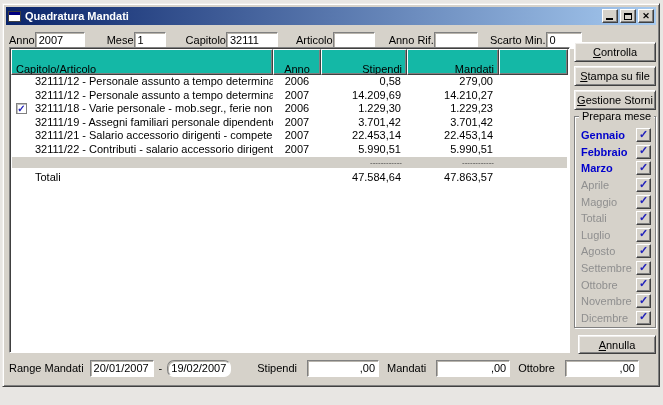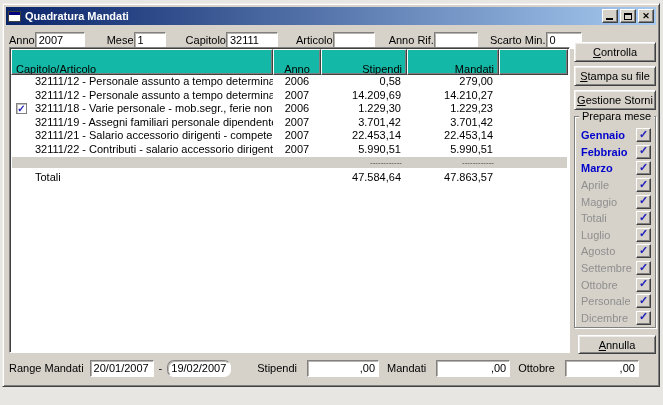--- a/index.html
+++ b/index.html
@@ -298,21 +298,21 @@
           <span class="check">✓</span>
         </span>
     </div>
     <div class="month-row">
       <span class="month-name">Ottobre</span>
       <span class="month-check">
           <span class="check">✓</span>
         </span>
     </div>
     <div class="month-row">
-      <span class="month-name">Personale</span>
+      <span class="month-name">Novembre</span>
       <span class="month-check">
           <span class="check">✓</span>
         </span>
     </div>
     <div class="month-row">
       <span class="month-name">Dicembre</span>
       <span class="month-check">
           <span class="check">✓</span>
         </span>
     </div>

